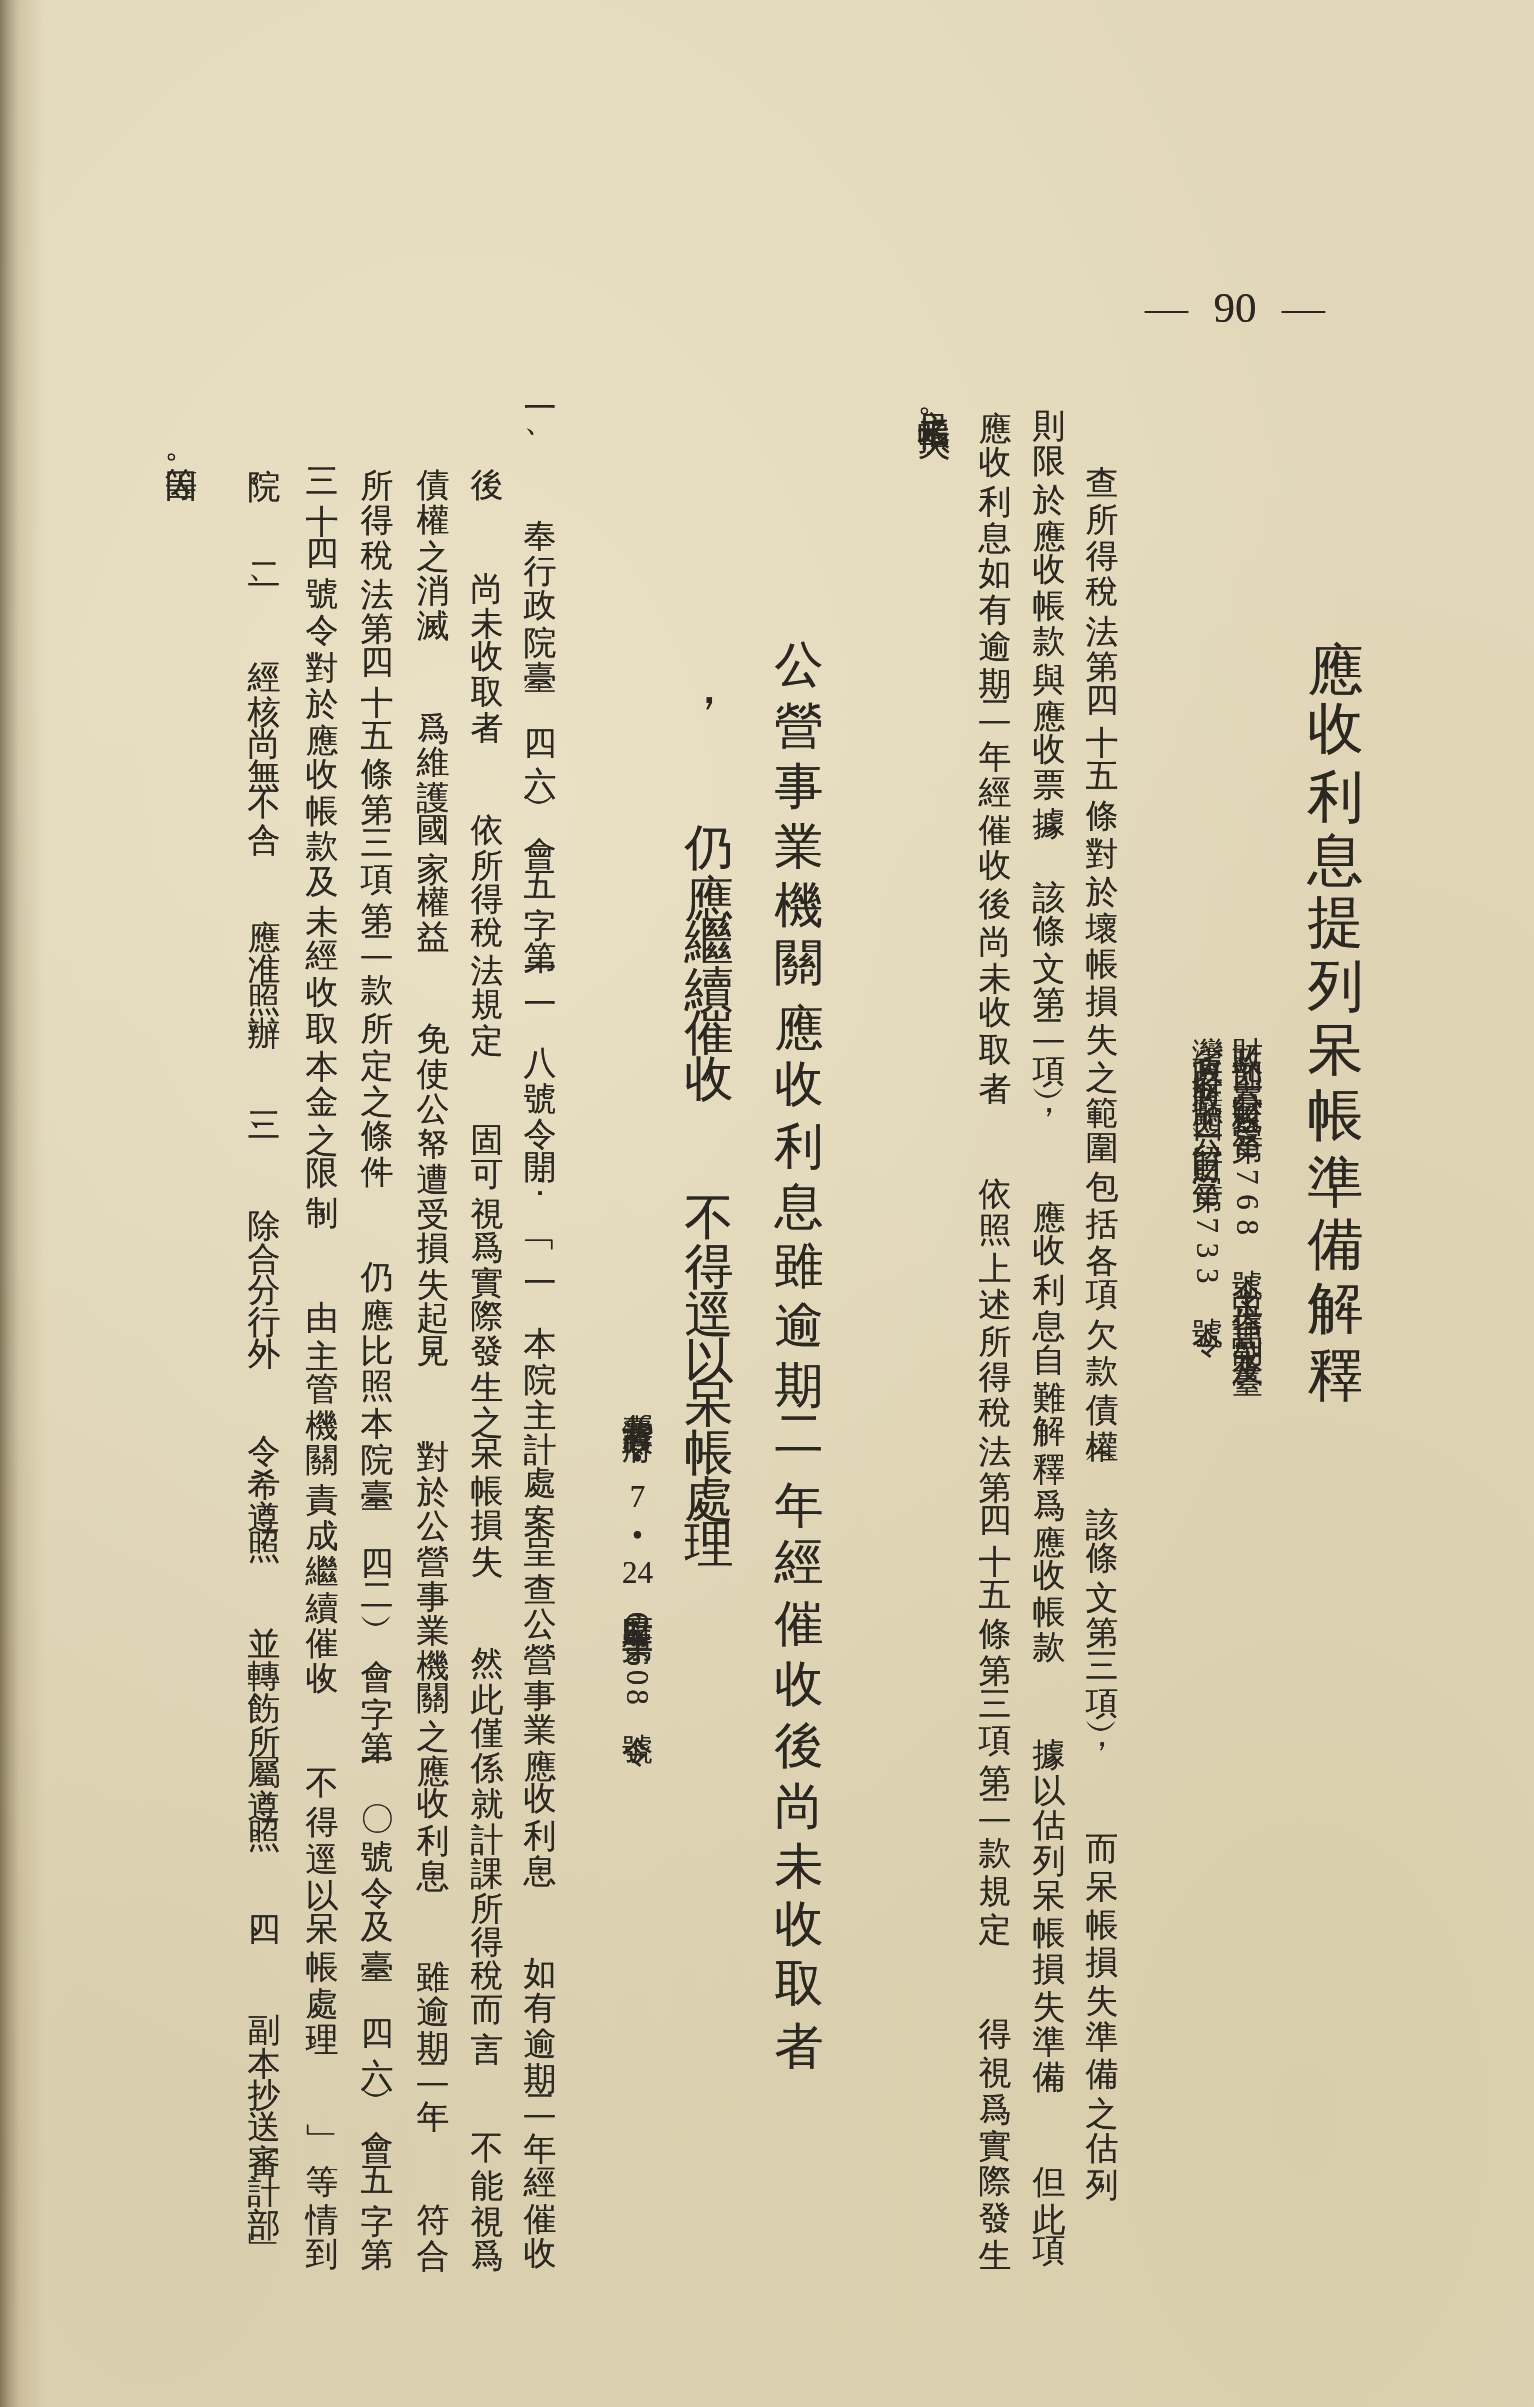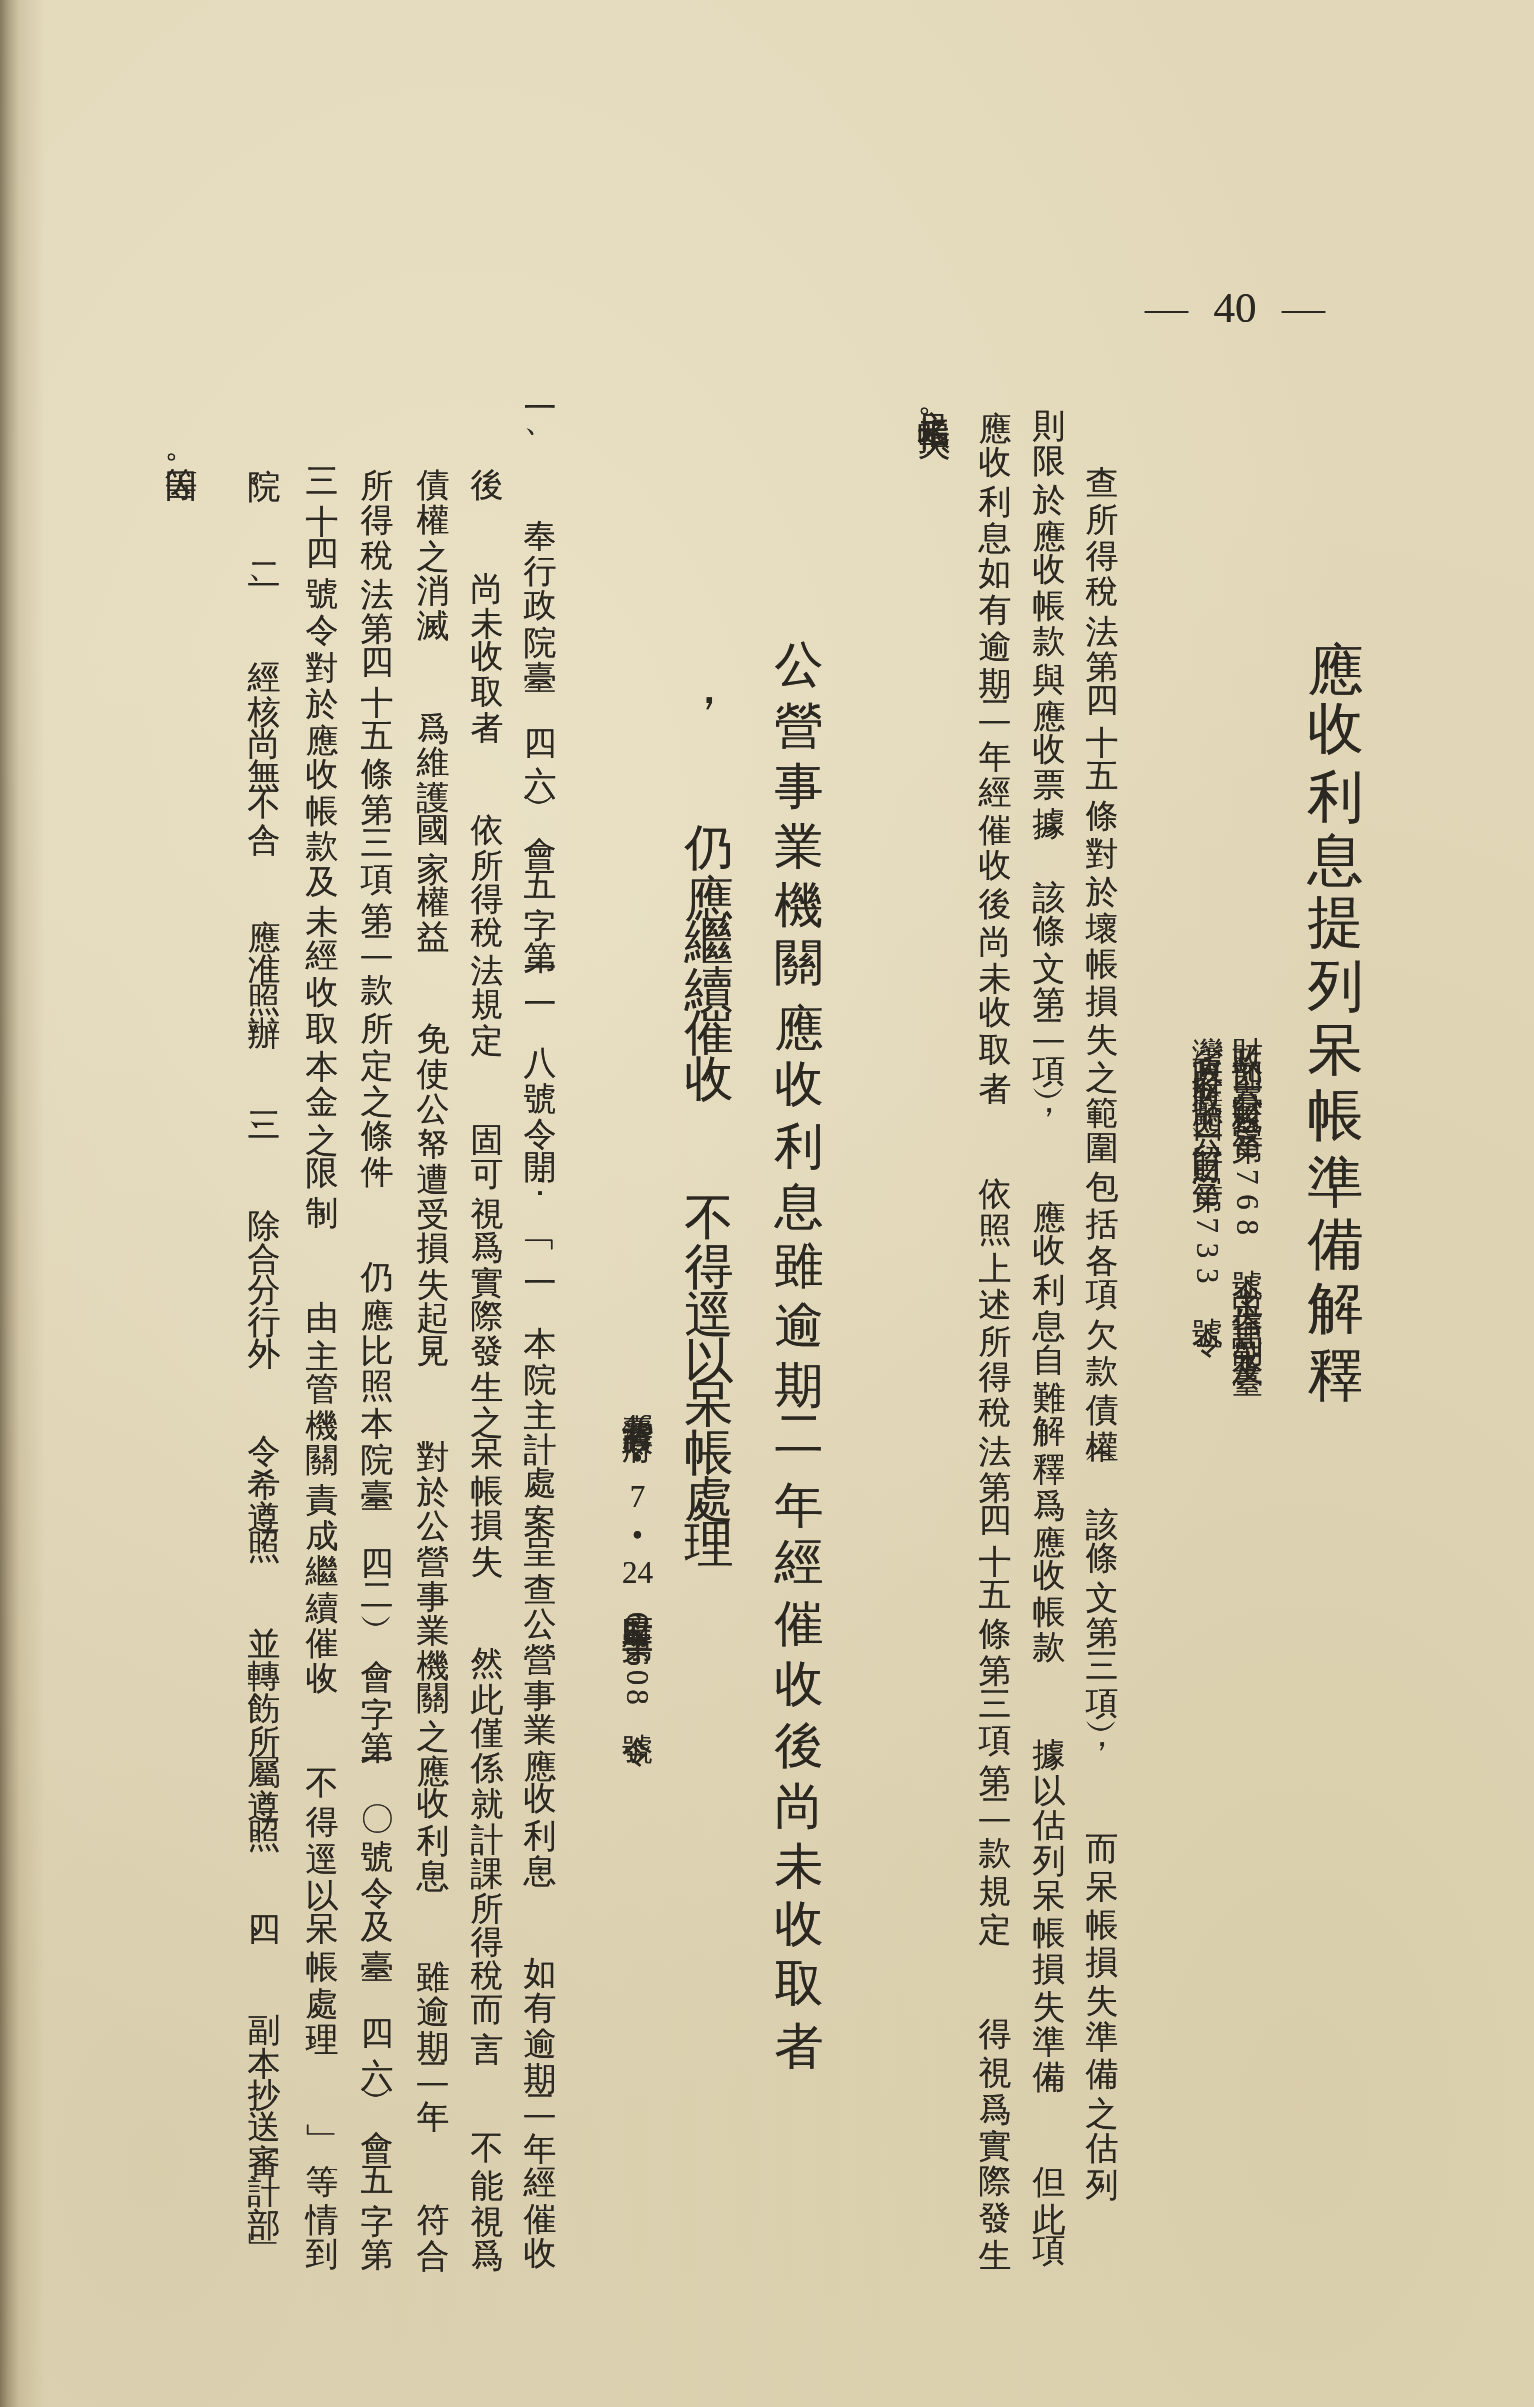--- a/index.html
+++ b/index.html
@@ -39,21 +39,21 @@
       text-shadow: 0 0 0.6px rgba(40,35,28,0.7);
     }
   </style>
 </head>
 <body>
 
 <div class="page">
 
   <div class="page-number">
     <span>—</span>
-    <span>40</span>
+    <span>90</span>
     <span>—</span>
   </div>
 
   <div class="v title1 just" style="left:1300px; top:594px; height:708px;">應收利息提列呆帳準備解釋</div>
 
   <div class="v src" style="left:1227px; top:1012px; letter-spacing:9.7px;">
     <span>財政部四六臺財稅發字第</span><span>02768</span><span>號令中央信託局副本及臺</span>
   </div>
   <div class="v src" style="left:1187px; top:1012px; letter-spacing:9.7px;">
     <span>灣省政府財政廳（四六）留財一字第</span><span>32733</span><span>號令</span>

